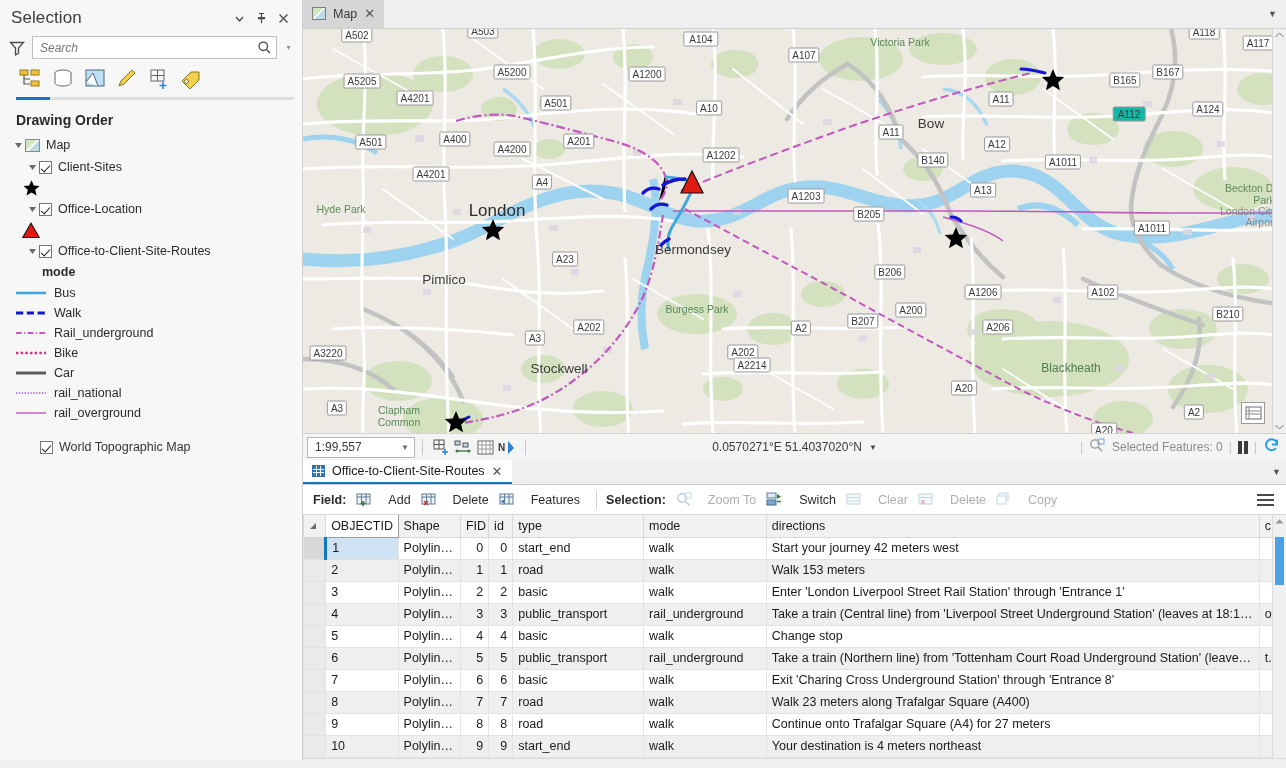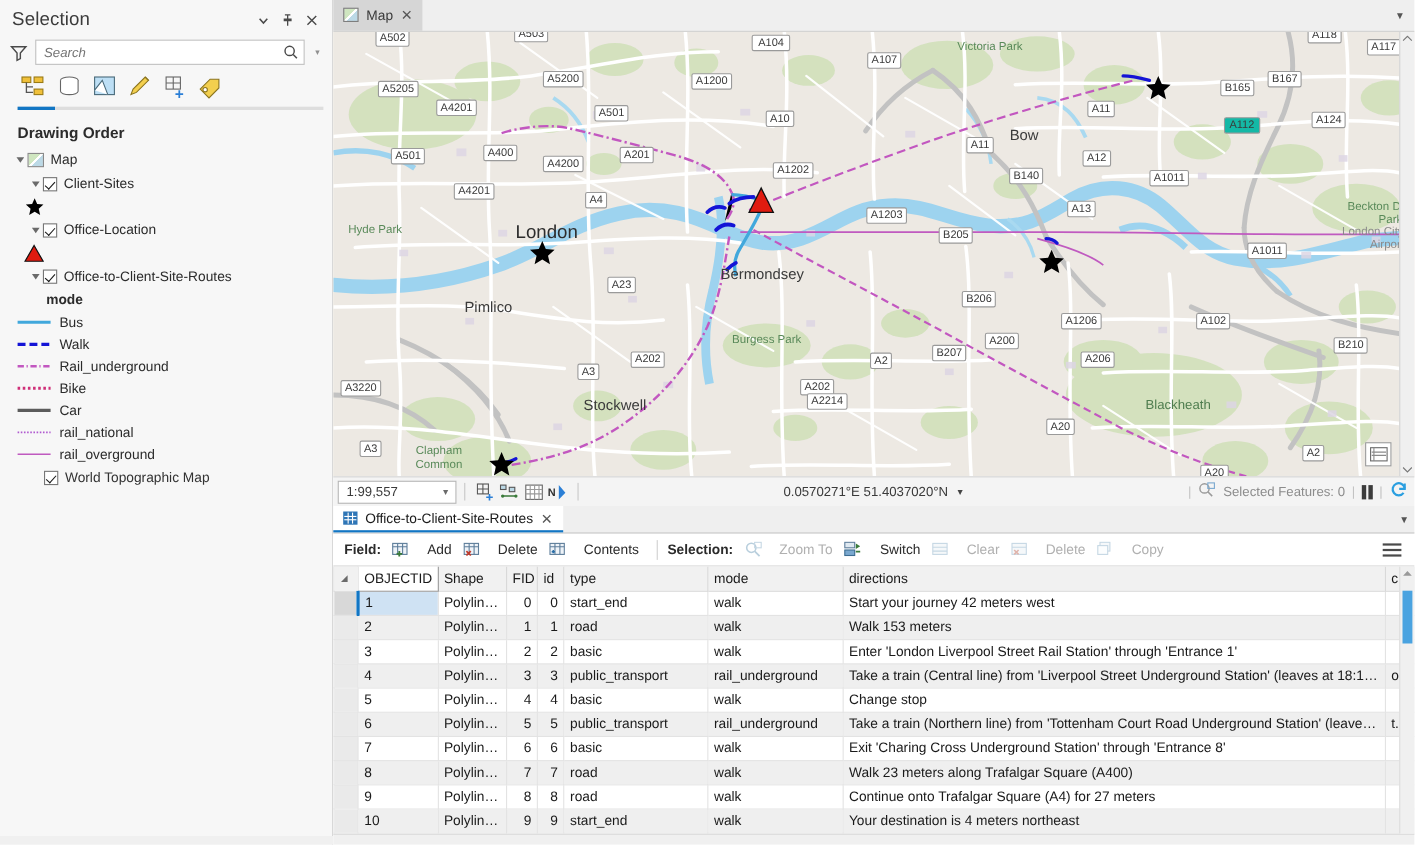--- a/index.html
+++ b/index.html
@@ -93,21 +93,21 @@
     width: 15px; height: 13px; border: 1px solid #8a8a8a; margin-right: 6px;
     background: linear-gradient(135deg,#cfe6c0 0 45%, #ffffff 45% 55%, #bcd9e6 55% 100%);
     flex: 0 0 15px;
   }
   .lvl1 { padding-left: 2px; }
   .lvl2 { padding-left: 16px; }
   .sym-row { display:flex; align-items:center; height: 20px; font-size: 12.5px; color:#2b2b2b;}
   .sym-box { width: 42px; flex: 0 0 42px; display: flex; align-items: center; justify-content: center; }
   .legend-hdr { font-weight: bold; font-size: 12.5px; color:#2b2b2b; padding-left: 32px; height: 21px; line-height: 21px;}
   .sym-label { padding-left: 2px; }
-  .basemap-row { display:flex; align-items:center; height:22px; padding-left: 30px; font-size:12.5px;}
+  .basemap-row { display:flex; align-items:center; height:22px; padding-left: 30px; margin-top: 13px; font-size:12.5px;}
 
   
   .right-side { flex: 1; display: flex; flex-direction: column; position: relative; background:#fff;}
   .map-tabbar {
     height: 29px; background: #efefef; display: flex; align-items: stretch;
     border-bottom: 1px solid #cfcfcf; position: relative;
   }
   .map-tab {
     display: flex; align-items: center; gap: 7px; padding: 0 9px 0 9px;
     background: #d6d6d6; font-size: 12.5px; color: #3a3a3a; cursor: pointer;
@@ -816,21 +816,21 @@
             </svg>
           <span>Delete</span>
         </span>
 
         <span class="tb-item">
           <svg width="16" height="15" viewBox="0 0 16 15">
               <rect x="1" y="2" width="13" height="10" fill="#eef3f8" stroke="#5d7d9a"></rect>
               <path d="M1 5h13M5.5 2v10M10 2v10" stroke="#5d7d9a"></path>
               <path d="M2.5 9.5h3M4 8v3" stroke="#2b6fa8" stroke-width="1.4"></path>
             </svg>
-          <span>Contents</span>
+          <span>Features</span>
         </span>
 
         <span class="tb-sep"></span>
         <span class="tb-label">Selection:</span>
 
         <span class="tb-item disabled">
           <svg width="16" height="15" viewBox="0 0 16 15">
               <circle cx="6" cy="6" r="4.2" fill="none" stroke="#b9cfdd" stroke-width="1.4"></circle>
               <path d="M9 9l4.5 4.5" stroke="#b9cfdd" stroke-width="1.6"></path>
               <rect x="9" y="1" width="6" height="5" fill="none" stroke="#c6d8e4"></rect>

